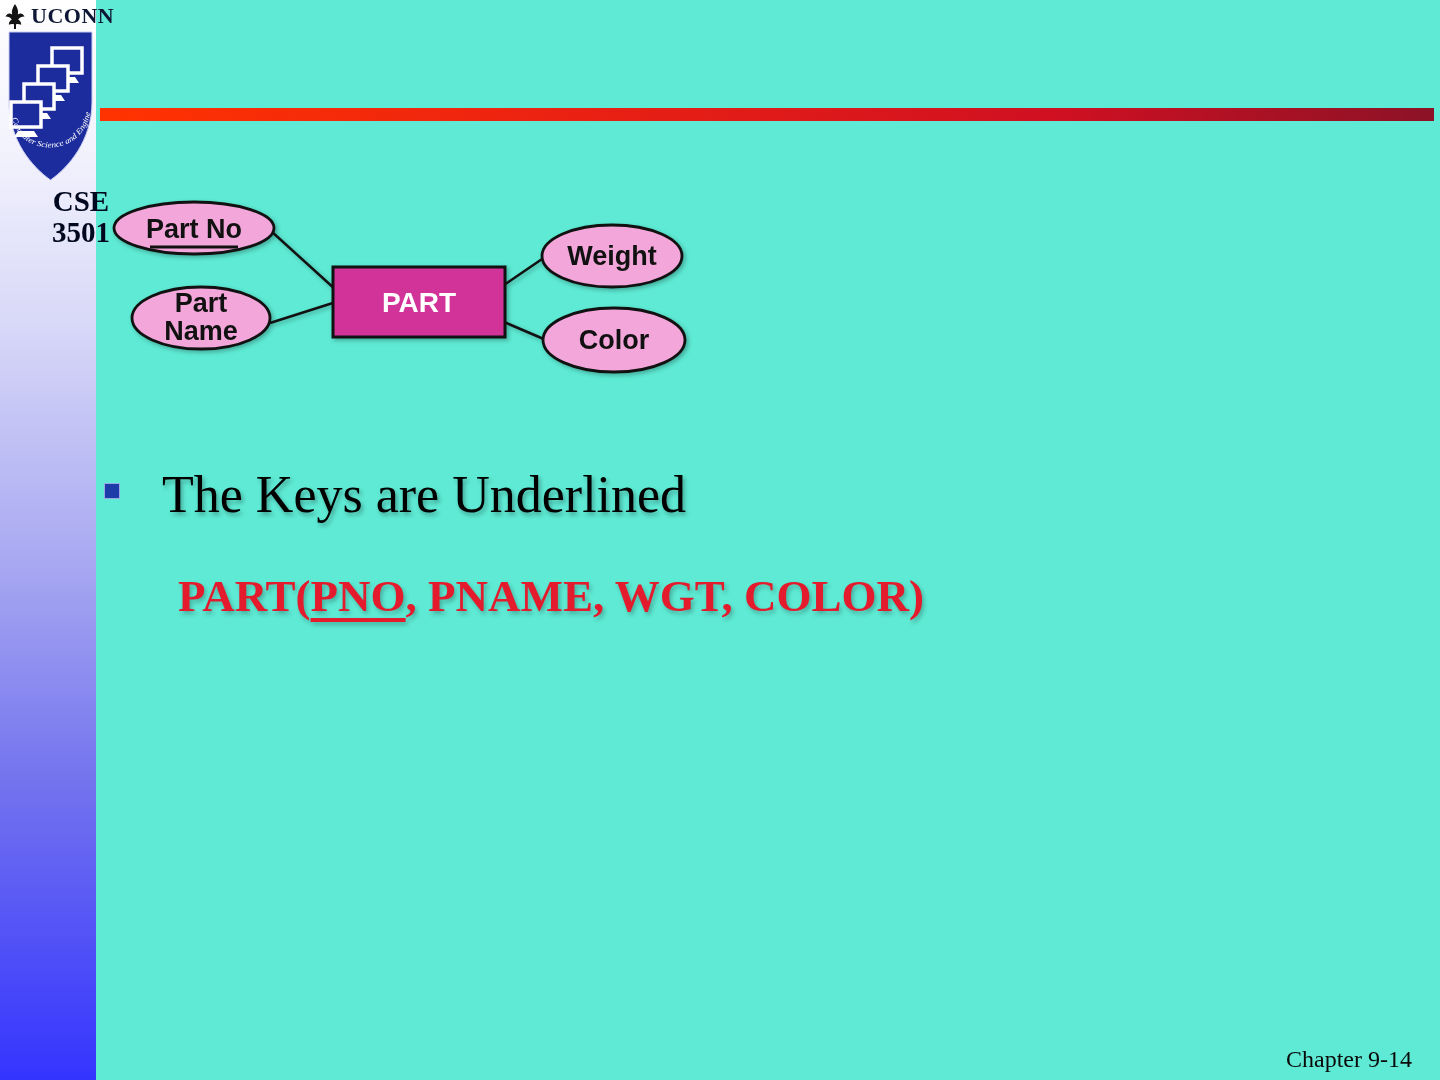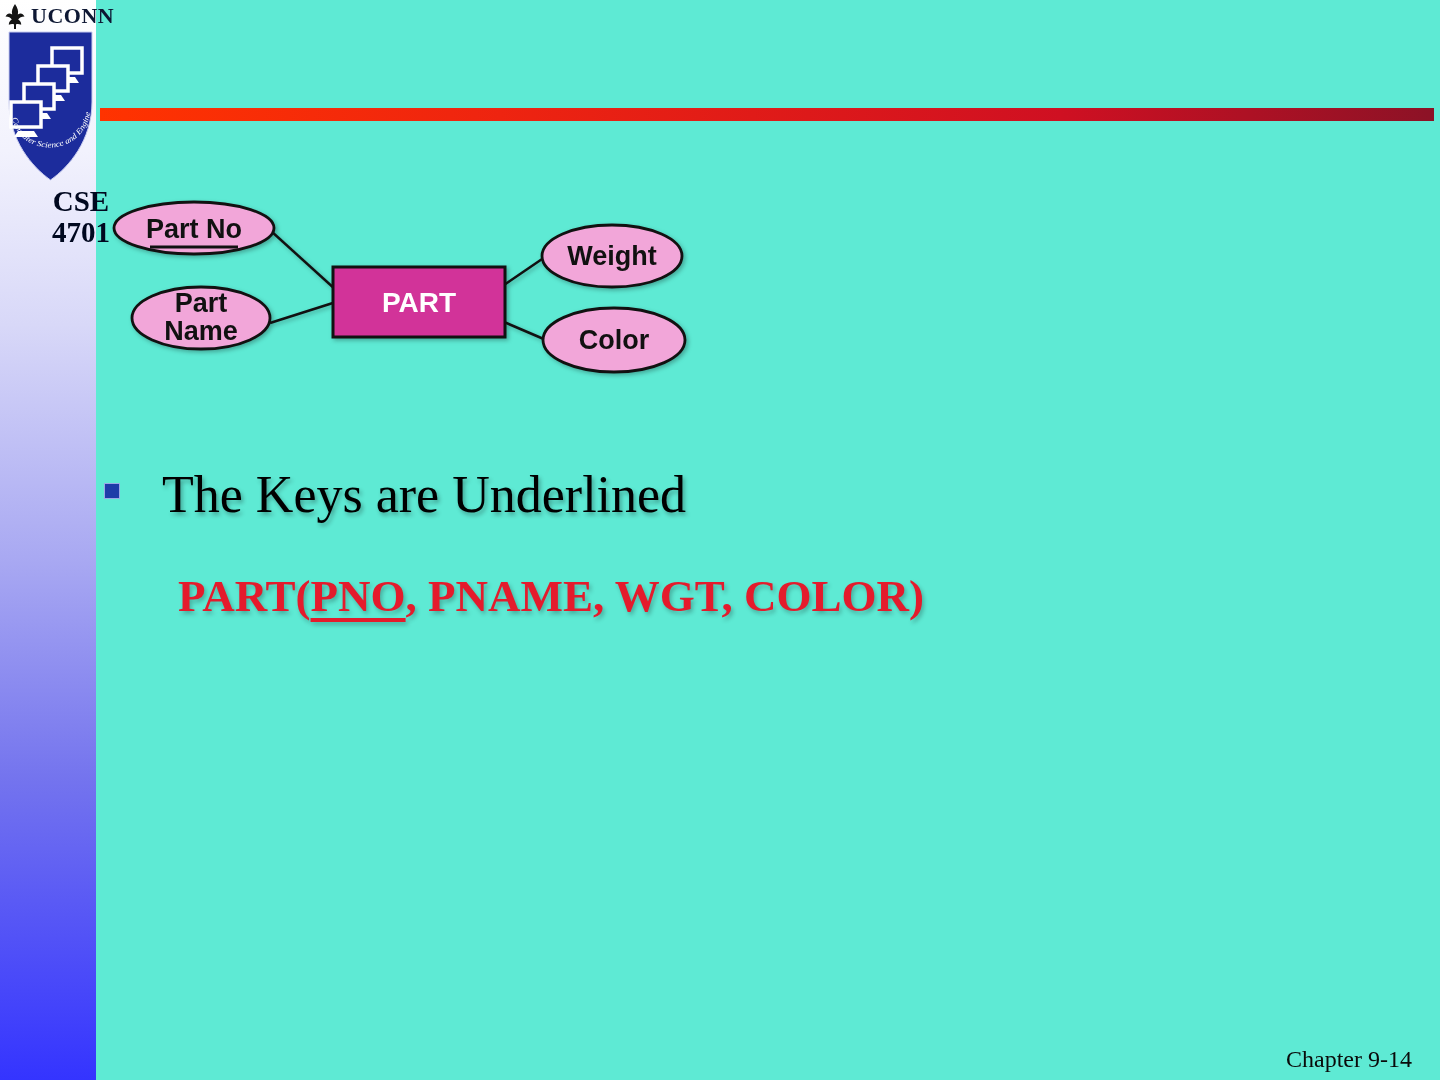--- a/index.html
+++ b/index.html
@@ -95,21 +95,21 @@
       </g>
       <path id="shield-arc" d="M10,88 C18,128 79,128 88,84" fill="none"></path>
       <text font-size="8" font-style="italic" fill="#ffffff" font-family="Liberation Serif, serif">
         <textPath href="#shield-arc" lengthAdjust="spacingAndGlyphs" textLength="130">Computer Science and Engineering</textPath>
       </text>
     </svg>
   </div>
 
   <div class="course">
     <div>CSE</div>
-    <div>4701</div>
+    <div>3501</div>
   </div>
 
 
   <svg class="diagram" width="620" height="200" viewBox="0 0 620 200">
     <g stroke="#111111" stroke-width="2.5">
       <line x1="175" y1="41" x2="240" y2="100"></line>
       <line x1="174" y1="133" x2="240" y2="112"></line>
       <line x1="408" y1="95" x2="449" y2="67"></line>
       <line x1="408" y1="132" x2="450" y2="150"></line>
     </g>

